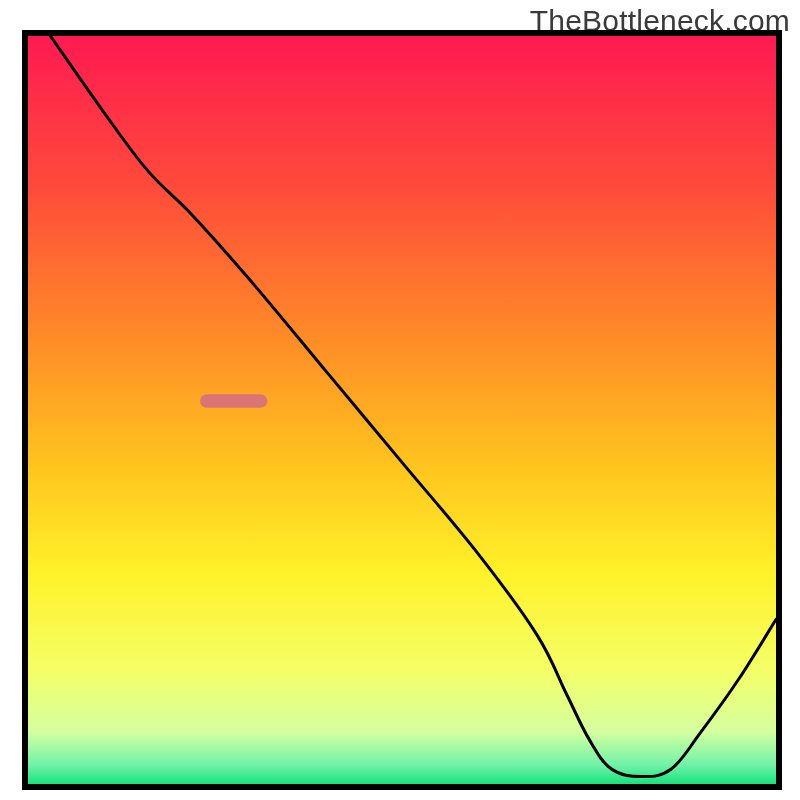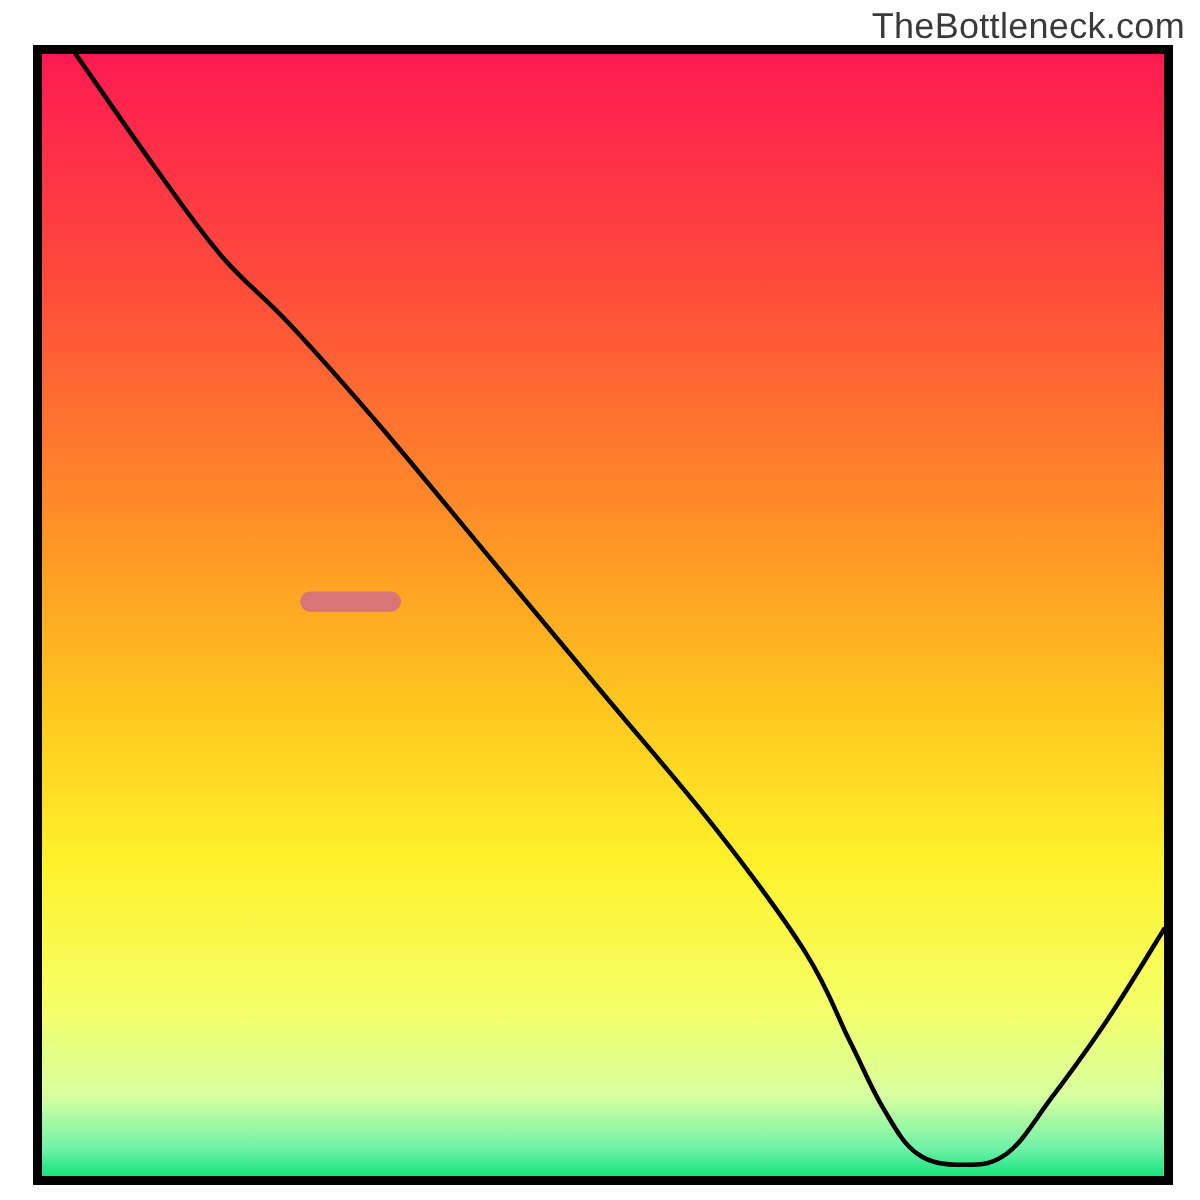--- a/index.html
+++ b/index.html
@@ -15,21 +15,21 @@
     position: relative;
     width: 800px;
     height: 800px;
     box-sizing: border-box;
   }
   .watermark {
     position: absolute;
     top: 4px;
     right: 10px;
     color: #3a3a3a;
-    font-size: 24px;
+    font-size: 30px;
     letter-spacing: 0.2px;
     user-select: none;
   }
   .plot-outer {
     position: absolute;
     left: 22px;
     top: 30px;
     width: 760px;
     height: 760px;
     box-sizing: border-box;

